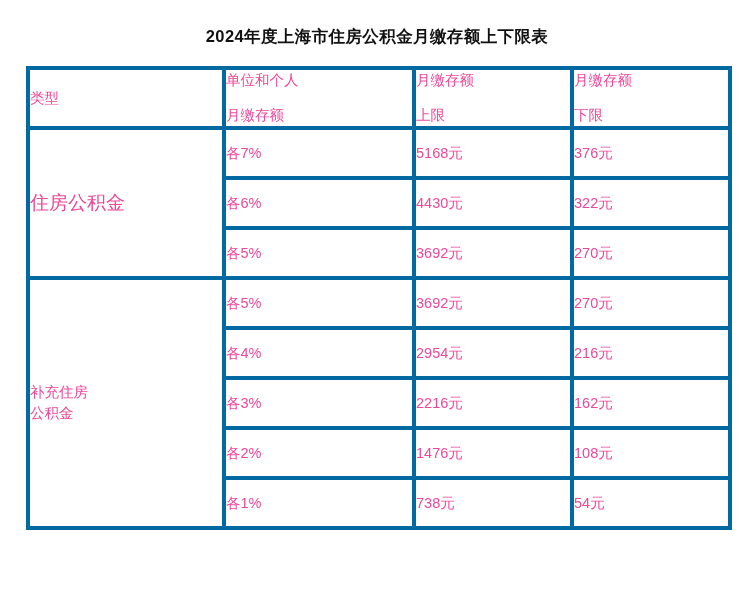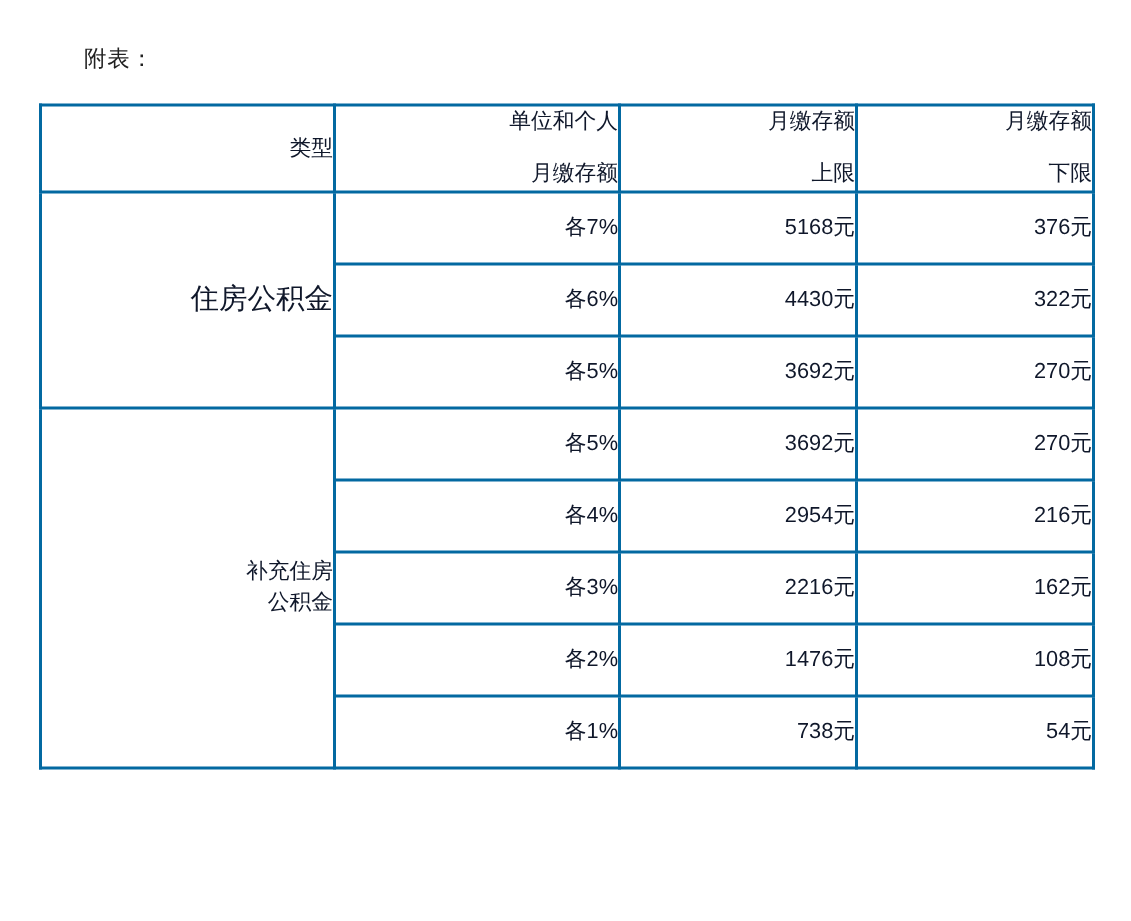--- a/index.html
+++ b/index.html
@@ -39,25 +39,25 @@
     margin-bottom: 18px;
     margin-top: 4px;
   }
   table.main-table {
     border-collapse: collapse;
     width: 702px;
     margin: 0 auto;
     table-layout: fixed;
   }
   table.main-table td {
-    border: 2px solid #0369a1;
-    text-align: right;
+    border: 4px solid #0369a1;
+    text-align: left;
     vertical-align: middle;
     font-size: 14.5px;
-    color: #0f172a;
+    color: #ec4899;
     padding: 0;
     height: 46px;
     line-height: 1.45;
   }
   .col-type { width: 196px; }
   .col-ratio { width: 190px; }
   .col-upper { width: 158px; }
   .col-lower { width: 158px; }
 
   thead td, .header-cell {
@@ -72,22 +72,22 @@
   }
   .type-cell .l1 { display: block; }
   .type-cell .l2 { display: block; }
   .rowlabel-single { font-size: 19px; }
 </style>
 </head>
 <body>
 
 <div class="page">
 
-  <div class="prefix-label">附表：</div>
 
+  <div class="doc-title">2024年度上海市住房公积金月缴存额上下限表</div>
 
   <table class="main-table">
     <colgroup>
       <col class="col-type">
       <col class="col-ratio">
       <col class="col-upper">
       <col class="col-lower">
     </colgroup>
     <tbody>
       <tr>

